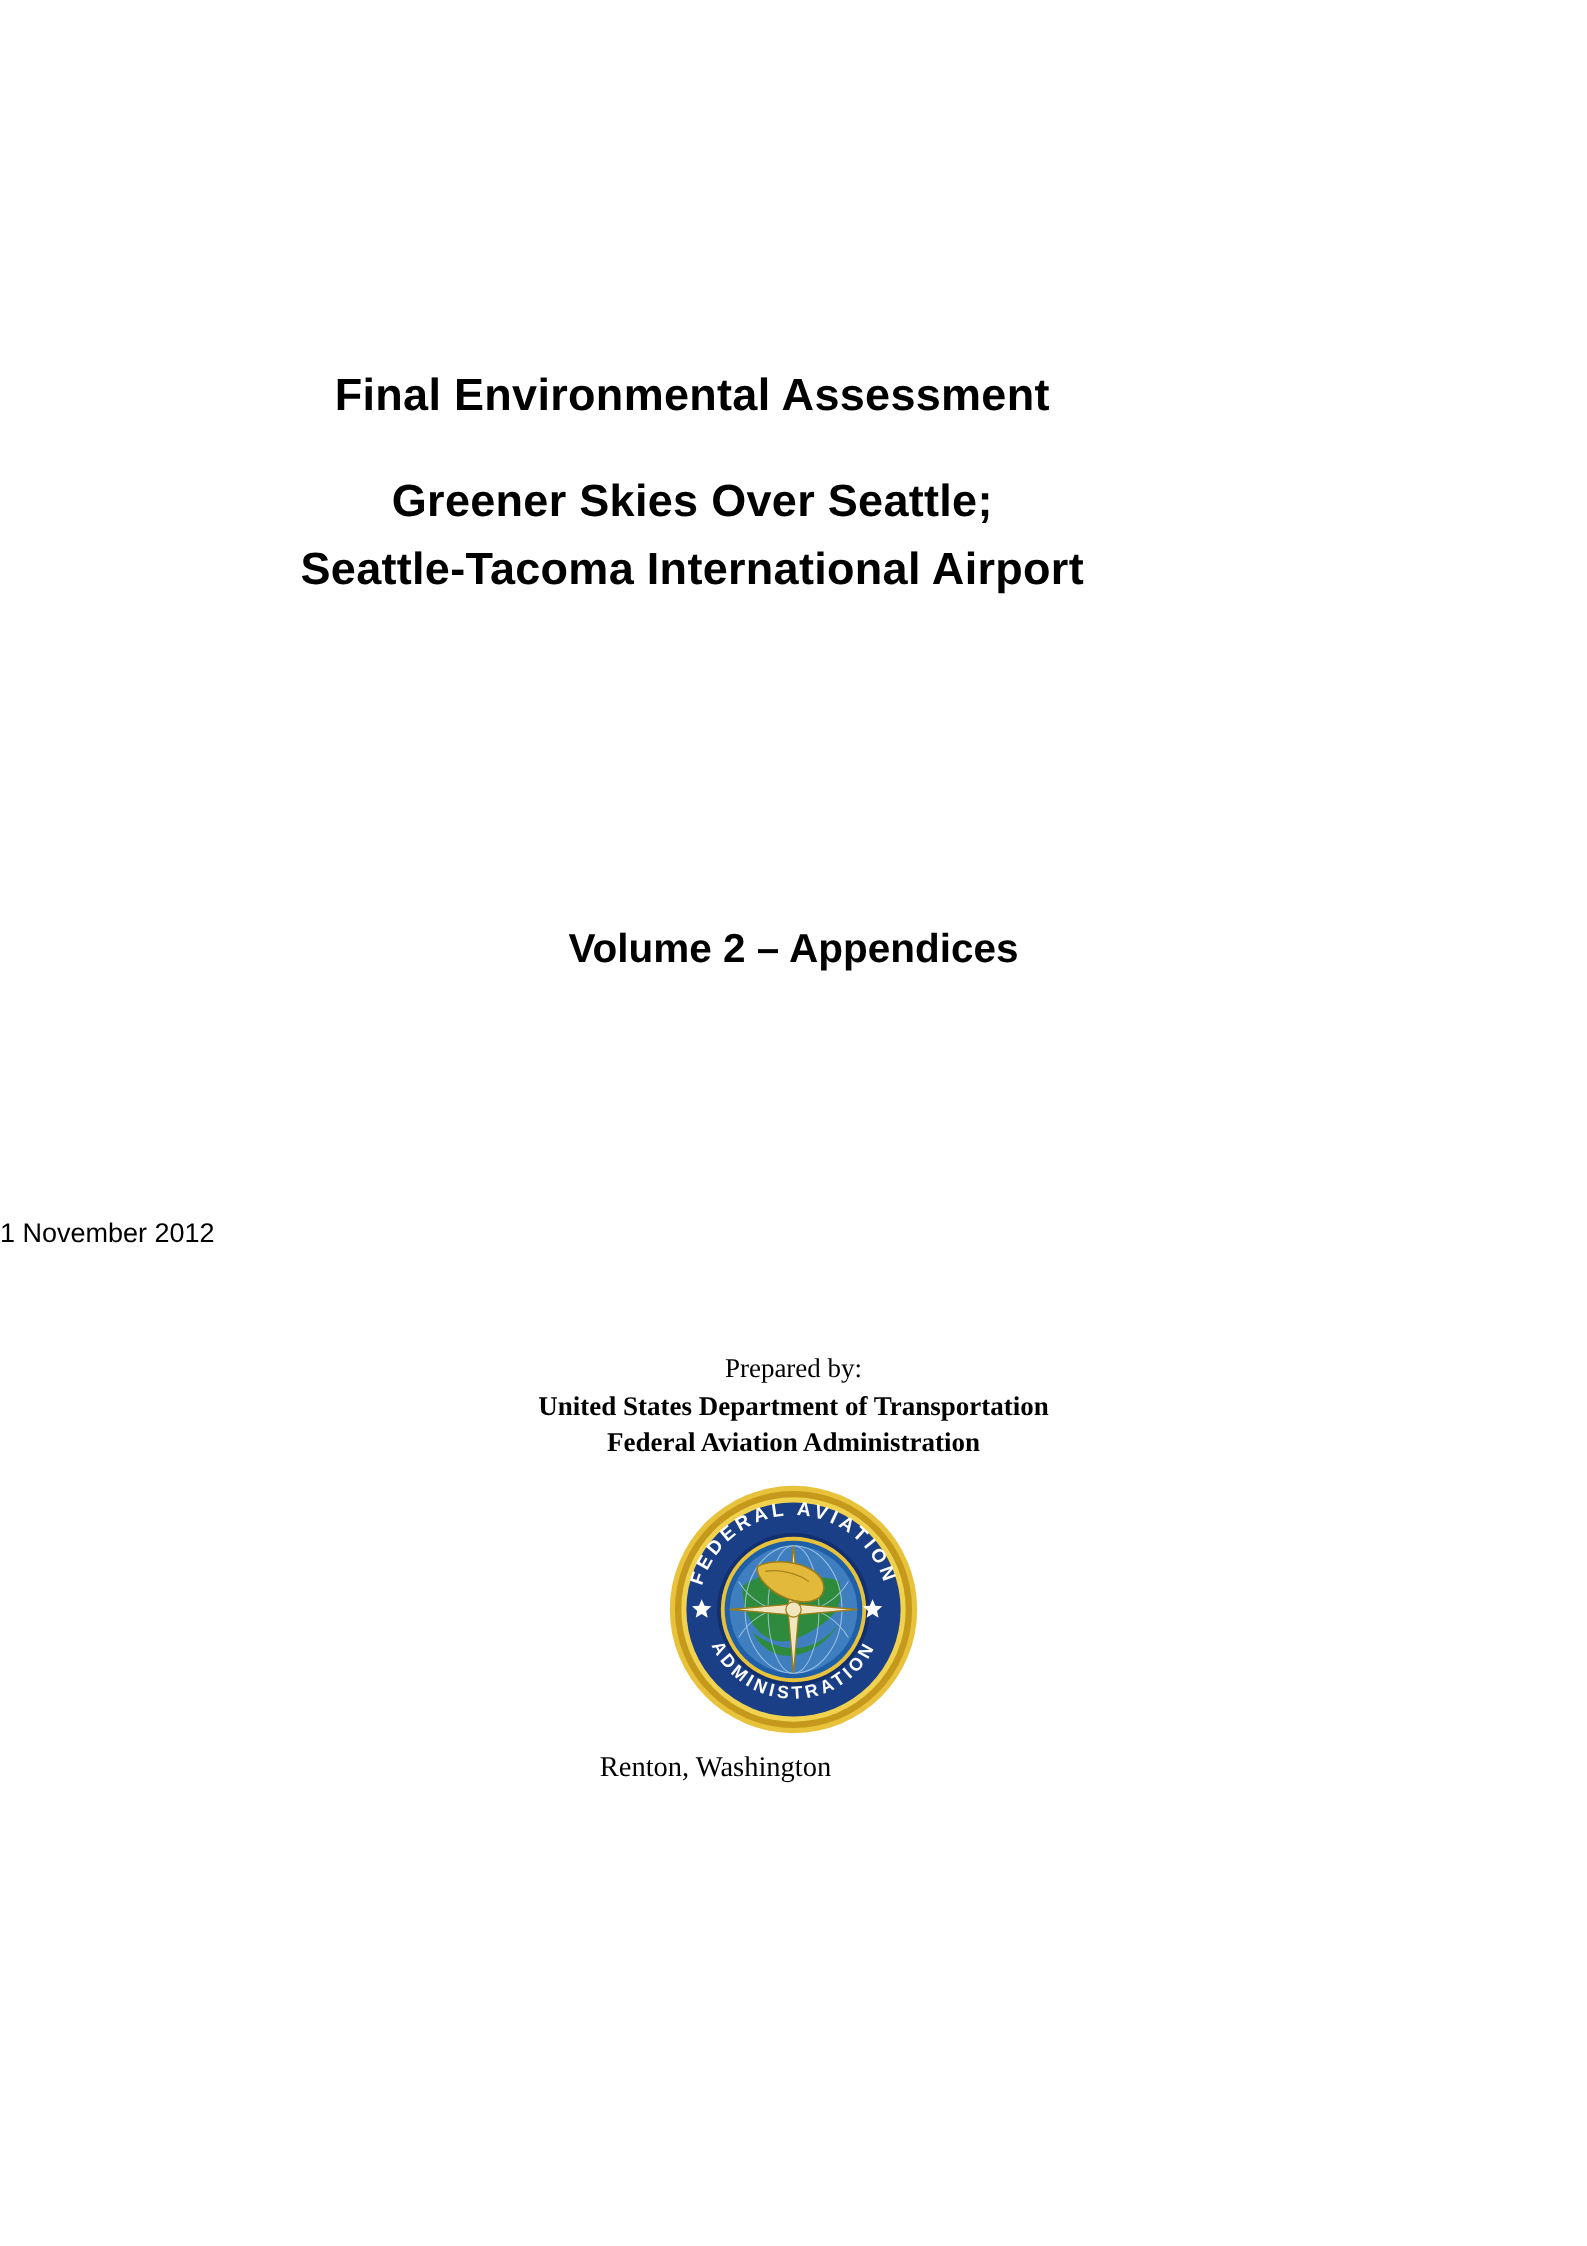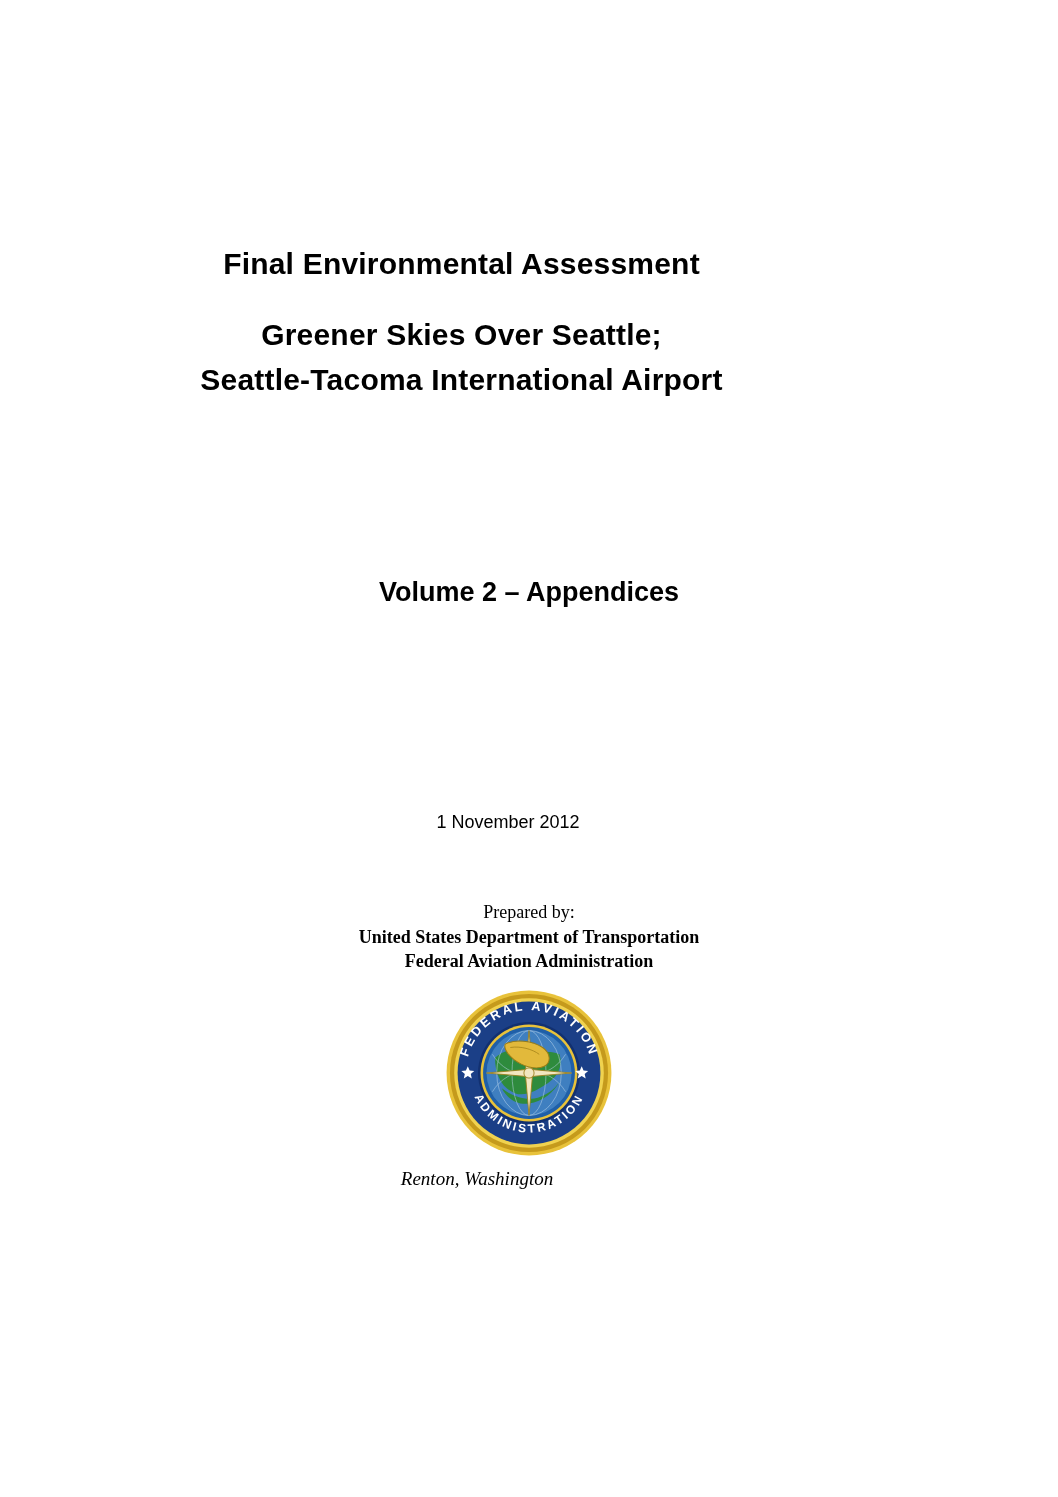--- a/index.html
+++ b/index.html
@@ -48,28 +48,28 @@
     top: 572px;
     left: 0;
     width: 1058px;
     text-align: center;
   }
   .volume-line {
     font-family: "Liberation Sans", sans-serif;
     font-weight: bold;
     font-size: 27px;
     line-height: 40px;
+    margin-top: 40px;
   }
 
   .date-block {
     position: absolute;
     top: 812px;
     left: 0;
     width: 1016px;
-    text-align: center;
     font-family: "Liberation Sans", sans-serif;
     font-size: 18px;
   }
 
   .prepared-block {
     position: absolute;
     top: 900px;
     left: 0;
     width: 1058px;
     text-align: center;
@@ -100,21 +100,20 @@
   }
 
   .location-block {
     position: absolute;
     top: 1168px;
     left: 0;
     width: 954px;
     text-align: center;
     font-family: "Liberation Serif", serif;
     font-size: 19px;
-    font-style: italic;
   }
 </style>
 </head>
 <body>
 
 <div class="page">
 
   <div class="title-block">
     <div class="title-line">Final Environmental Assessment</div>
     <div class="title-group-2">

